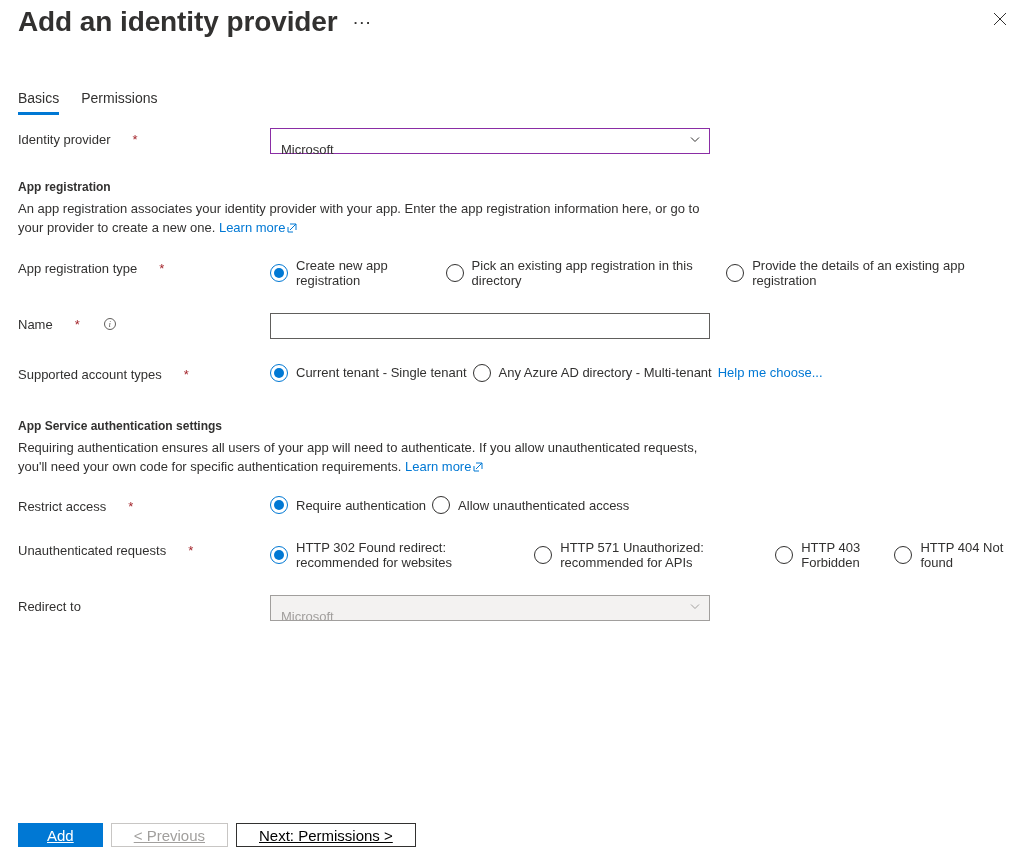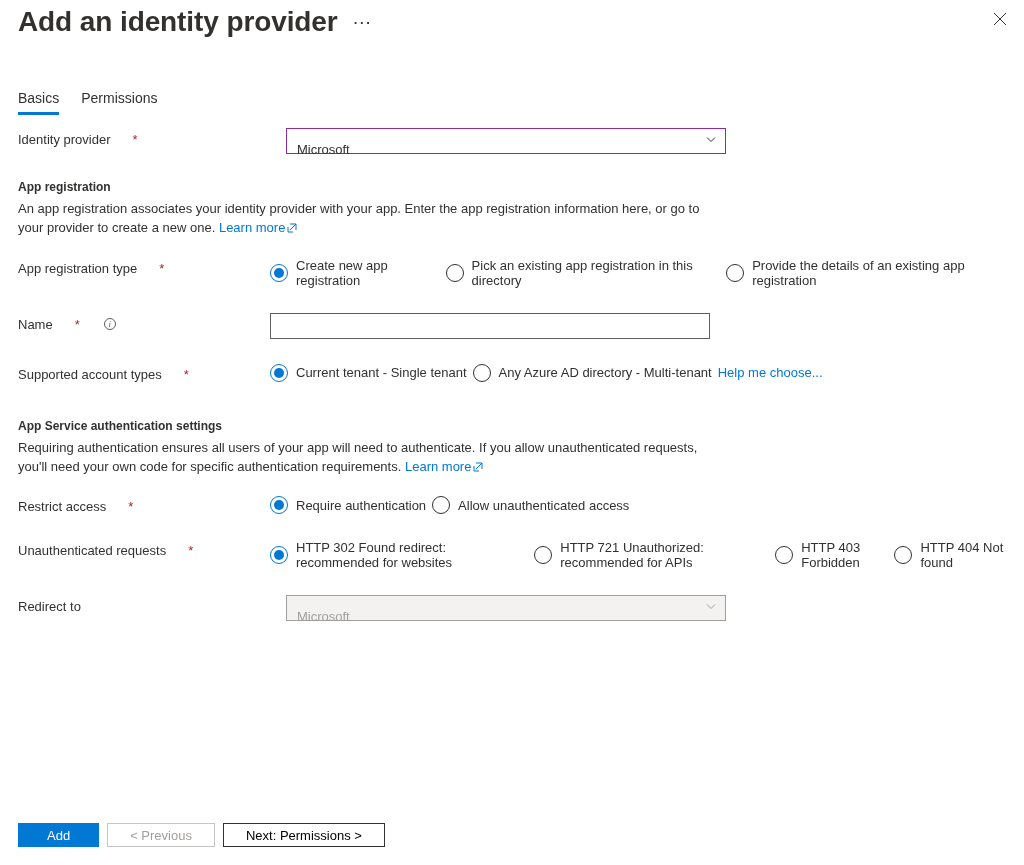--- a/index.html
+++ b/index.html
@@ -101,21 +101,20 @@
   .select {
     position: relative;
     width: 440px;
     border: 1px solid #8a2da5;
     height: 26px;
     display: flex;
     align-items: center;
     padding: 16px 26px 0 10px;
     cursor: pointer;
     background: #fff;
-    margin-left: 16px;
   }
   .select.disabled {
     border-color: #a19f9d;
     background: #f3f2f1;
     color: #a19f9d;
   }
   .select .chev {
     position: absolute;
     right: 8px;
     top: 50%;
@@ -185,26 +184,27 @@
   .footer {
     display: flex;
     gap: 8px;
     padding: 12px 0 8px 0;
     flex-shrink: 0;
   }
   .btn {
     height: 24px;
     padding: 0 22px;
     font: inherit;
-    font-size: 13px;
+    font-size: 15px;
     cursor: pointer;
     border: 1px solid #8a8886;
     background: #fff;
     display: flex;
     align-items: center;
+    text-decoration: underline;
   }
   .btn.primary {
     background: #0078D4;
     border-color: #0078D4;
     color: #fff;
     padding: 0 28px;
   }
   .btn.disabled {
     color: #a19f9d;
     border-color: #c8c6c4;
@@ -352,21 +352,21 @@
       </div>
       <div class="radio-group">
         <div class="radio-item selected">
           <span class="radio-outer">
               <span class="radio-inner"></span>
             </span>
           <span>HTTP 302 Found redirect: recommended for websites</span>
         </div>
         <div class="radio-item">
           <span class="radio-outer"></span>
-          <span>HTTP 721 Unauthorized: recommended for APIs</span>
+          <span>HTTP 571 Unauthorized: recommended for APIs</span>
         </div>
         <div class="radio-item">
           <span class="radio-outer"></span>
           <span>HTTP 403 Forbidden</span>
         </div>
         <div class="radio-item">
           <span class="radio-outer"></span>
           <span>HTTP 404 Not found</span>
         </div>
       </div>

